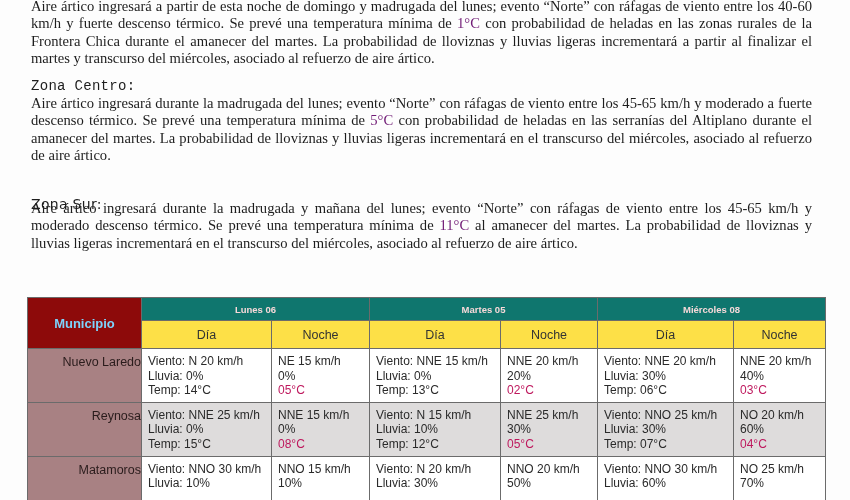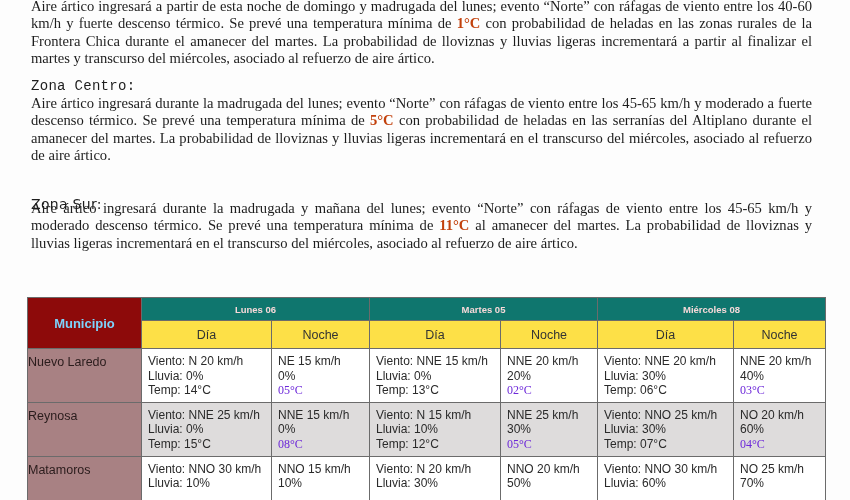--- a/index.html
+++ b/index.html
@@ -6,21 +6,21 @@
   body {
     width:850px; height:500px; overflow:hidden; background:#ffffff;
     position:relative;
   }
   .page { position:absolute; left:0; top:0; width:850px; height:500px; background:#fdfdfd; }
   .para {
     position:absolute; left:31px; width:781px;
     font-family:"Liberation Serif", serif; font-size:14.6px; line-height:17.4px;
     color:#1d1d1d; text-align:justify; text-align-last:left;
   }
-  .red { color:#c2410c; font-weight:bold; }
+  .red { color:#701a75; font-weight:normal; }
   .zone-title {
     position:absolute; left:31px;
     font-family:"DejaVu Sans", sans-serif; font-size:14px; color:#1d1d1d; letter-spacing:0.3px;
   }
   table.wx {
     position:absolute; left:27px; top:297px; width:798px;
     border-collapse:collapse; table-layout:fixed;
     font-family:"Liberation Sans", sans-serif;
   }
   table.wx td, table.wx th { border:1px solid #6b6b6b; padding:0; }
@@ -29,28 +29,28 @@
     text-align:center; vertical-align:middle;
   }
   .th-day {
     background:#0f766e; color:#f7d9d9; font-weight:bold; font-size:9.5px;
     height:22px; text-align:center;
   }
   .th-sub {
     background:#fde047; color:#333; font-size:12.5px; height:27px; text-align:center;
   }
   .mun {
-    background:#a88183; color:#2a1c1c; font-size:12.5px; text-align:left; vertical-align:top;
+    background:#a88183; color:#2a1c1c; font-size:12.5px; text-align:right; vertical-align:top;
     padding-top:6px !important;
   }
   .cell { font-size:12px; line-height:14.6px; color:#2a2a2a; vertical-align:top; padding:5px 0 4px 6px !important; }
   .row-w .cell { background:#ffffff; }
   .row-g .cell { background:#dedcdc; }
   .row-g .mun, .row-w .mun { background:#a88183; }
-  .cell .t { color:#6d28d9;font-family:Liberation Serif, serif; }
+  .cell .t { color:#be185d; }
   tr.r1 { height:52px; }
   tr.r2 { height:42px; }
   tr.r3 { height:60px; }
 </style>
 </head>
 <body>
 
 <div class="page">
 
   <div class="para" style="top:-2px;">

